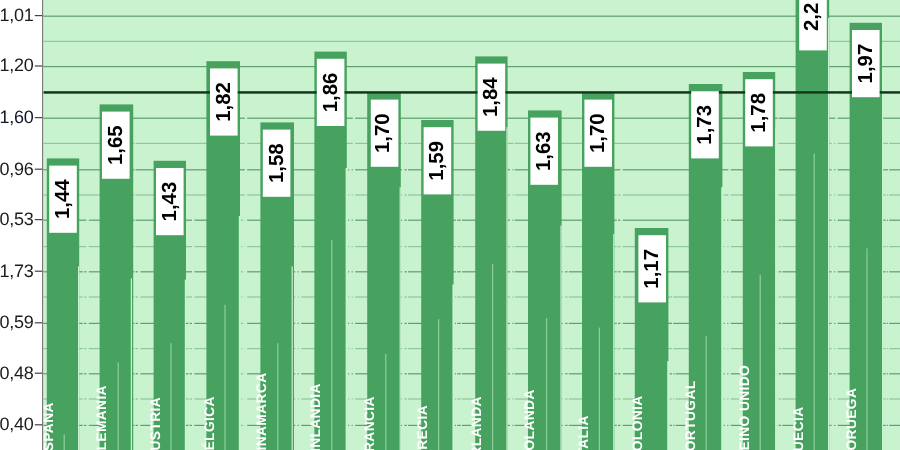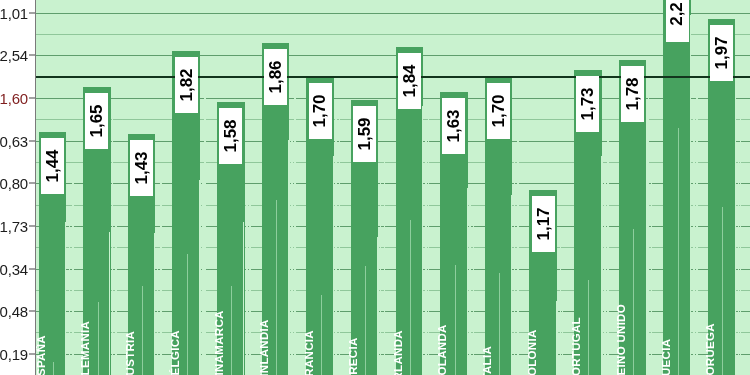--- a/index.html
+++ b/index.html
@@ -212,35 +212,35 @@
         <div class="catlabel" style="left: 457px; top: 372px; color: rgb(255, 255, 255);">ITALIA</div>
         <div class="catlabel" style="left: 501.6px; top: 372px; color: rgb(255, 255, 255);">POLONIA</div>
         <div class="catlabel" style="left: 546.3px; top: 372px; color: rgb(255, 255, 255);">PORTUGAL</div>
         <div class="catlabel" style="left: 590.9px; top: 372px; color: rgb(255, 255, 255);">REINO UNIDO</div>
         <div class="catlabel" style="left: 635.5px; top: 372px; color: rgb(255, 255, 255);">SUECIA</div>
         <div class="catlabel" style="left: 680.1px; top: 372px; color: rgb(255, 255, 255);">NORUEGA</div>
       </div>
   </div>
 
   <div id="yaxis">
-      <div class="ytick" style="top: 353.7px; color: rgb(28, 28, 28);">0,19</div>
+      <div class="ytick" style="top: 353.7px; color: rgb(28, 28, 28);">0,40</div>
       <div class="ytickmark" style="top: 353.7px;"></div>
       <div class="ytick" style="top: 311.1px; color: rgb(28, 28, 28);">0,48</div>
       <div class="ytickmark" style="top: 311.1px;"></div>
-      <div class="ytick" style="top: 268.5px; color: rgb(28, 28, 28);">0,34</div>
+      <div class="ytick" style="top: 268.5px; color: rgb(28, 28, 28);">0,59</div>
       <div class="ytickmark" style="top: 268.5px;"></div>
       <div class="ytick" style="top: 225.9px; color: rgb(28, 28, 28);">1,73</div>
       <div class="ytickmark" style="top: 225.9px;"></div>
-      <div class="ytick" style="top: 183.2px; color: rgb(28, 28, 28);">0,80</div>
+      <div class="ytick" style="top: 183.2px; color: rgb(28, 28, 28);">0,53</div>
       <div class="ytickmark" style="top: 183.2px;"></div>
-      <div class="ytick" style="top: 140.6px; color: rgb(28, 28, 28);">0,63</div>
+      <div class="ytick" style="top: 140.6px; color: rgb(28, 28, 28);">0,96</div>
       <div class="ytickmark" style="top: 140.6px;"></div>
-      <div class="ytick" style="top: 98px; color: #7f1d1d;">1,60</div>
+      <div class="ytick" style="top: 98px; color: #0f172a;">1,60</div>
       <div class="ytickmark" style="top: 98px;"></div>
-      <div class="ytick" style="top: 55.4px; color: rgb(28, 28, 28);">2,54</div>
+      <div class="ytick" style="top: 55.4px; color: rgb(28, 28, 28);">1,20</div>
       <div class="ytickmark" style="top: 55.4px;"></div>
       <div class="ytick" style="top: 12.8px; color: rgb(28, 28, 28);">1,01</div>
       <div class="ytickmark" style="top: 12.8px;"></div>
     </div>
   <div id="axisline"></div>
 
   <div id="vlablayer">
       <div class="vlabel" style="width: 23px; height: 56px; left: 40.8px; top: 138.1px; background: rgb(255, 255, 255);">
         <span style="color: rgb(0, 0, 0);">1,44</span>
       </div>

